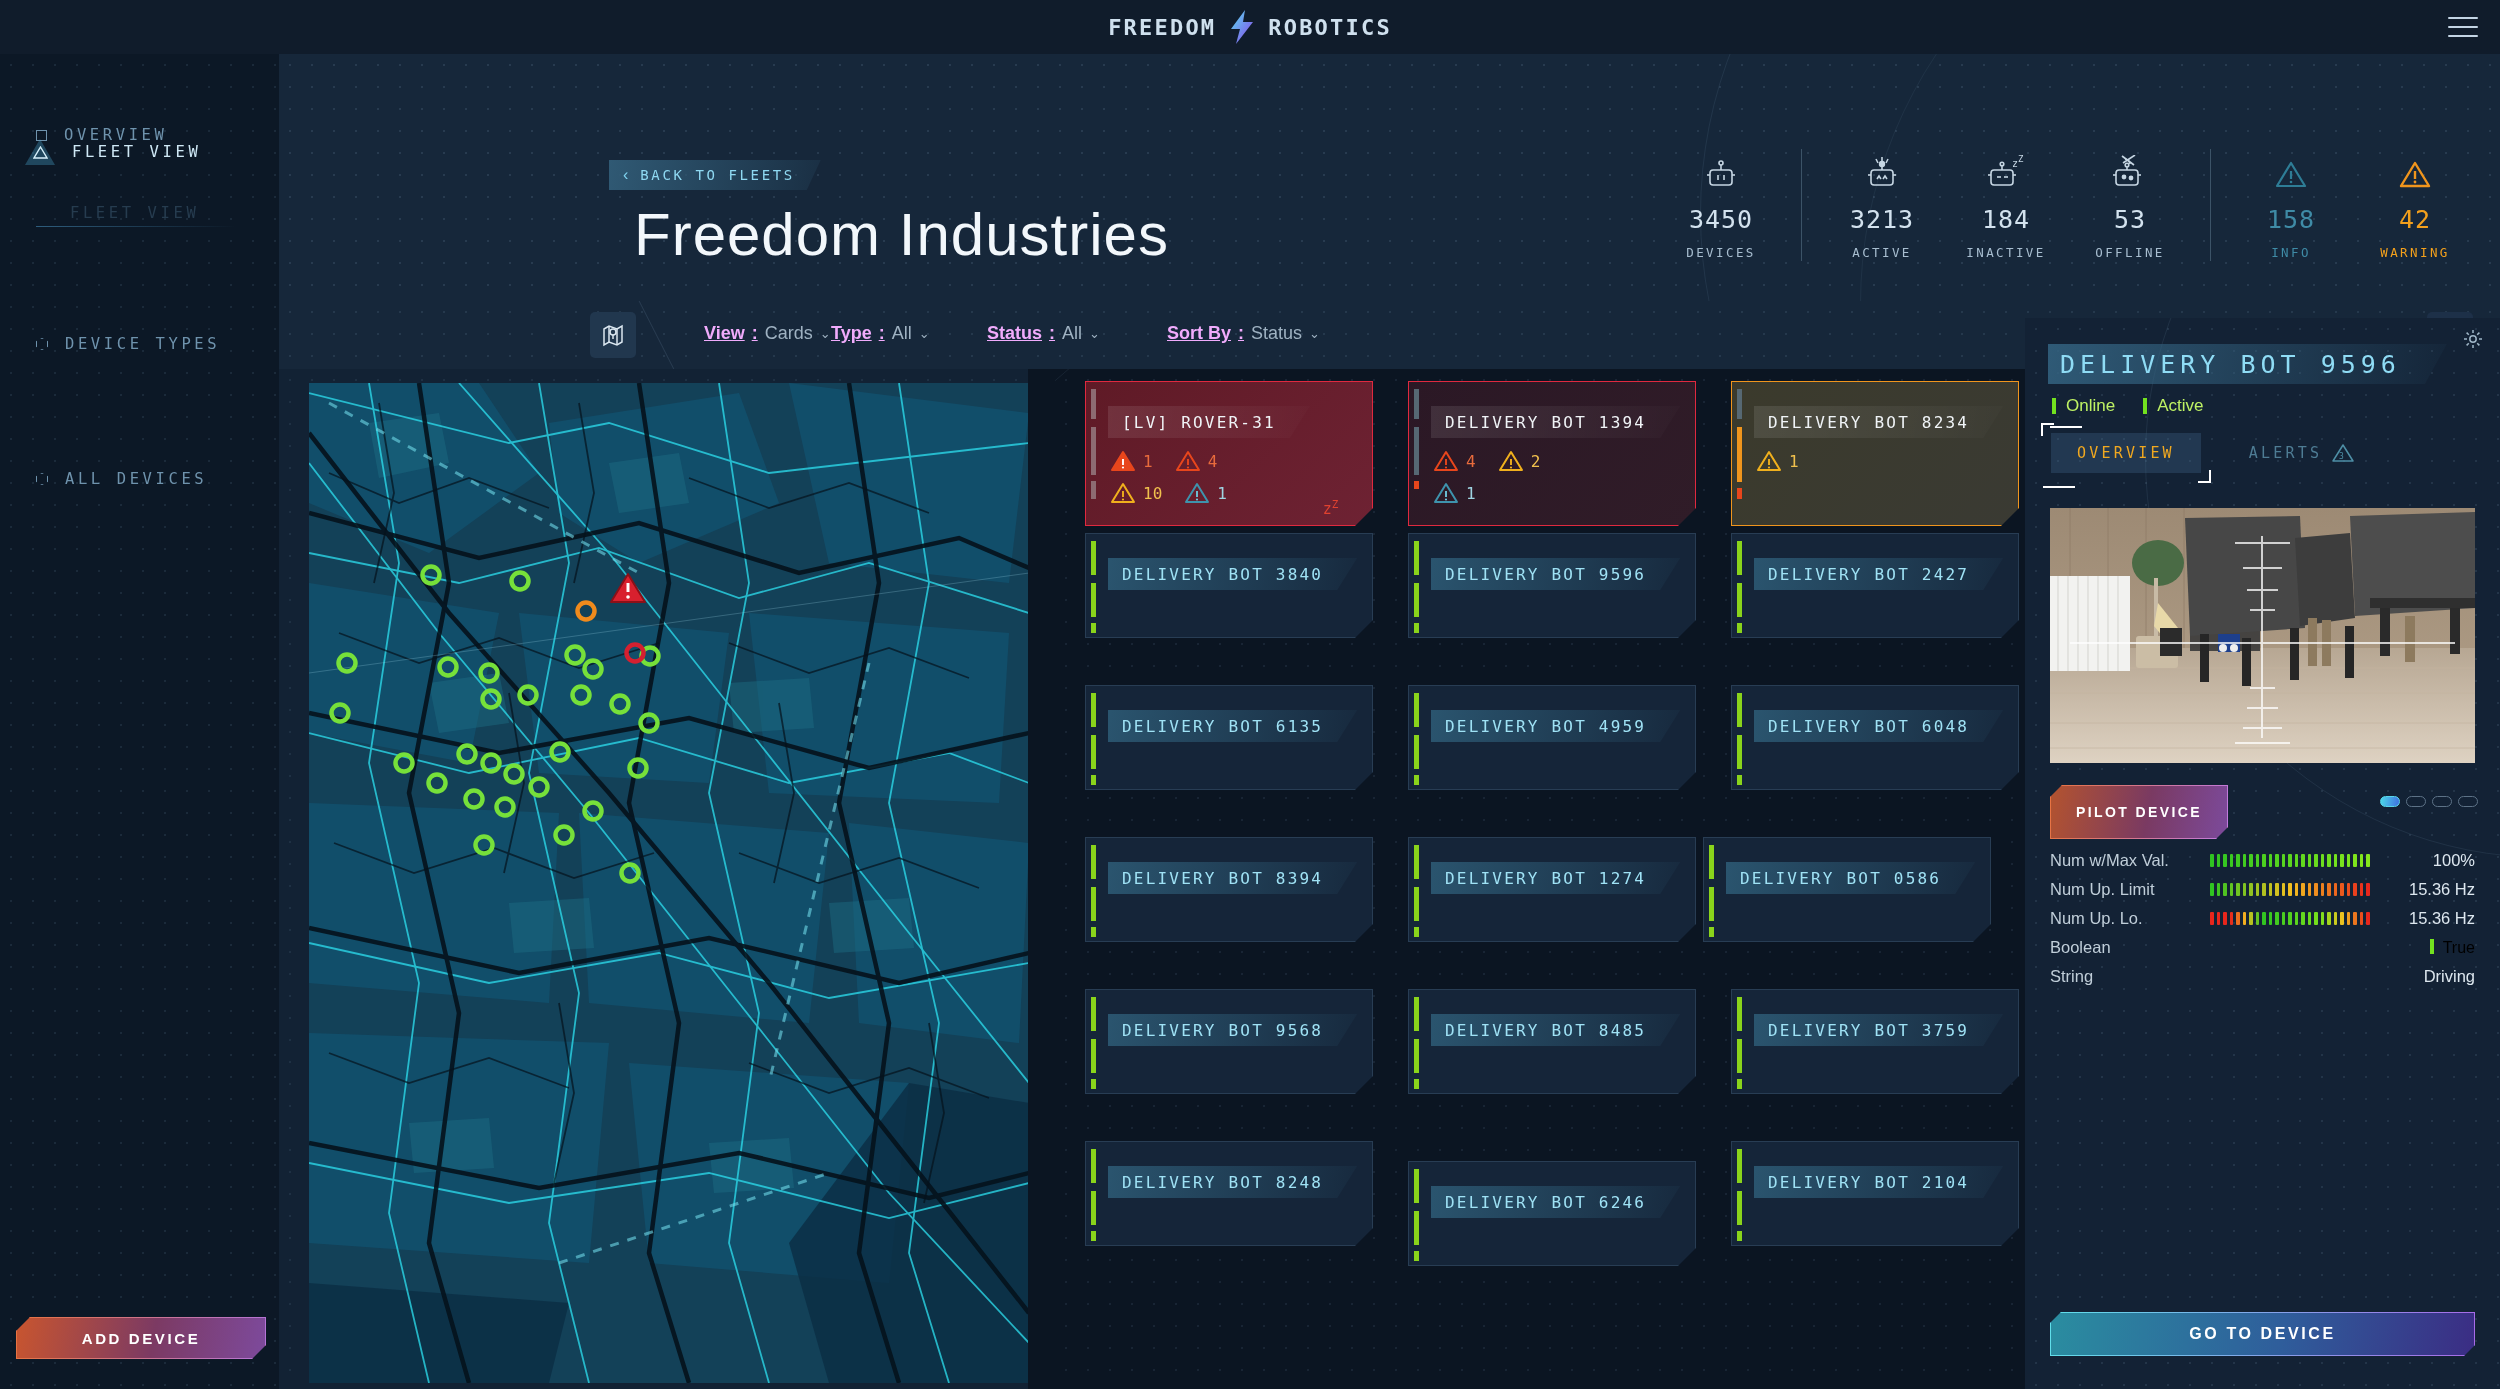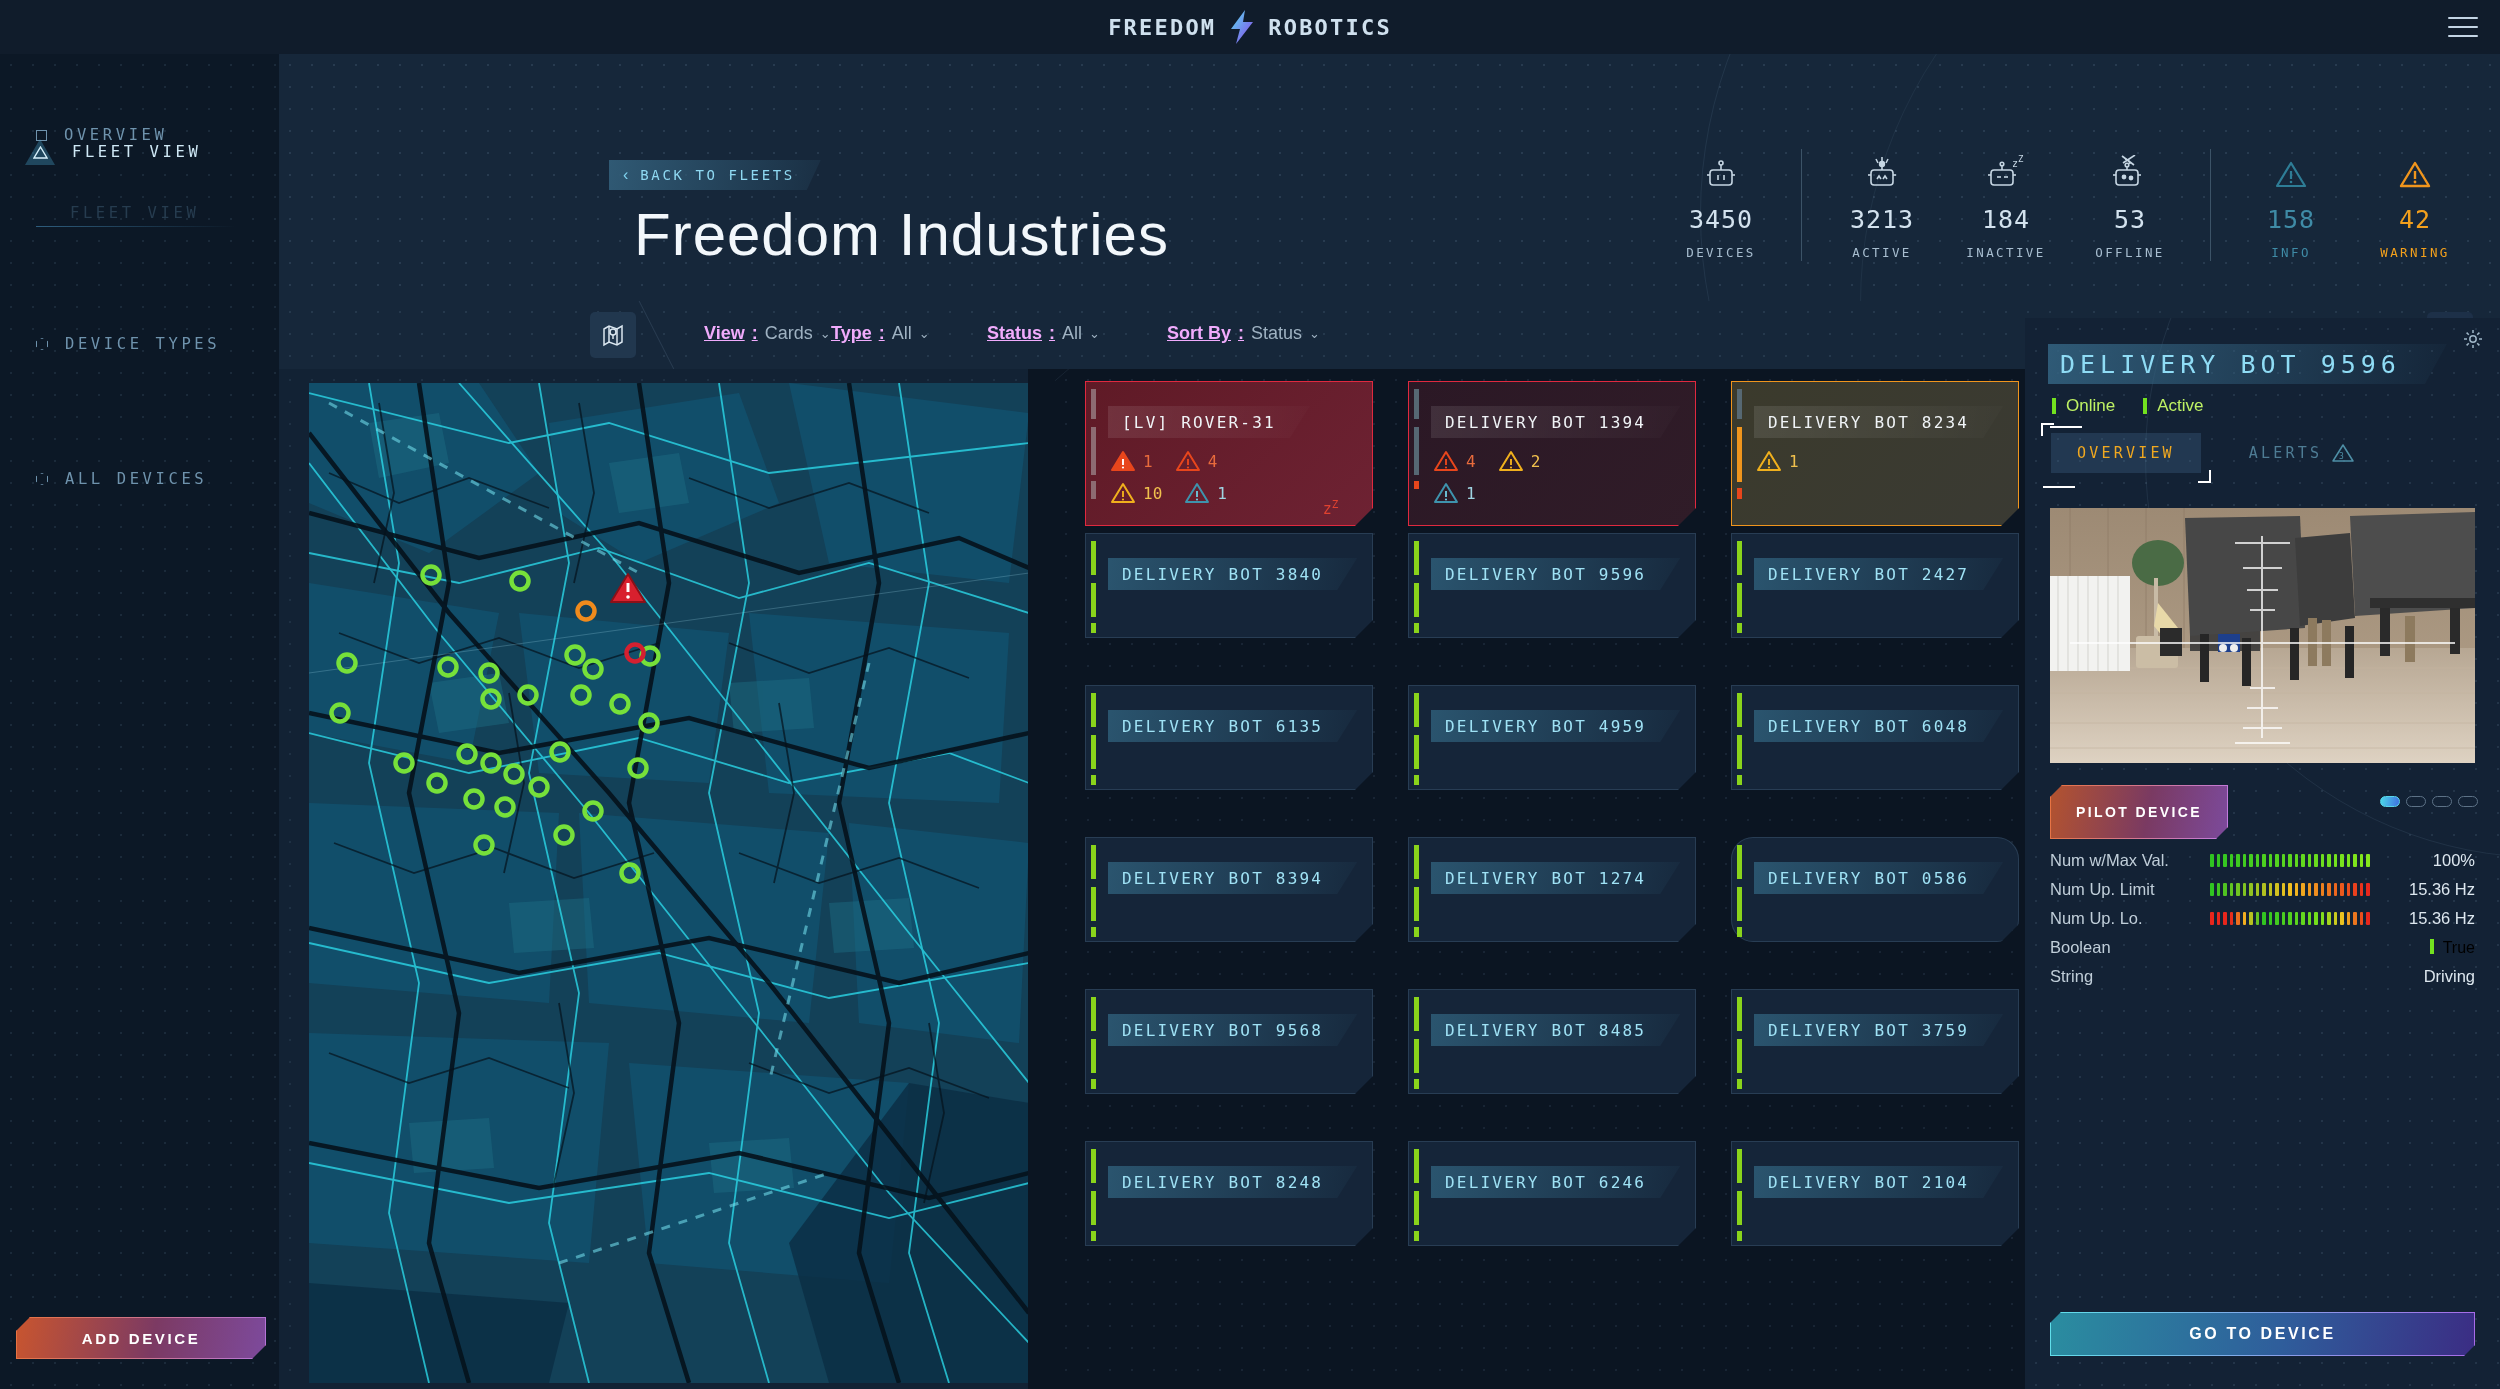--- a/index.html
+++ b/index.html
@@ -722,21 +722,21 @@
     <div class="card norm norm" style="left: 353px; top: 468px;">
       <div class="statusbar">
         <span class="seg" style="top: 0px; height: 34px; background: rgb(138, 212, 27);"></span>
         <span class="seg" style="top: 42px; height: 34px; background: rgb(138, 212, 27);"></span>
         <span class="seg" style="top: 82px; height: 10px; background: rgb(138, 212, 27);"></span>
       </div>
       <div class="namebox">
         <span class="nm">DELIVERY BOT 1274</span>
       </div>
     </div>
-    <div class="card norm norm" style="left: 676px; top: 468px; border-radius: 22px;">
+    <div class="card norm norm" style="left: 648px; top: 468px;">
       <div class="statusbar">
         <span class="seg" style="top: 0px; height: 34px; background: rgb(138, 212, 27);"></span>
         <span class="seg" style="top: 42px; height: 34px; background: rgb(138, 212, 27);"></span>
         <span class="seg" style="top: 82px; height: 10px; background: rgb(138, 212, 27);"></span>
       </div>
       <div class="namebox">
         <span class="nm">DELIVERY BOT 0586</span>
       </div>
     </div>
     <div class="card norm norm" style="left: 30px; top: 620px;">
@@ -772,21 +772,21 @@
     <div class="card norm norm" style="left: 30px; top: 772px;">
       <div class="statusbar">
         <span class="seg" style="top: 0px; height: 34px; background: rgb(138, 212, 27);"></span>
         <span class="seg" style="top: 42px; height: 34px; background: rgb(138, 212, 27);"></span>
         <span class="seg" style="top: 82px; height: 10px; background: rgb(138, 212, 27);"></span>
       </div>
       <div class="namebox">
         <span class="nm">DELIVERY BOT 8248</span>
       </div>
     </div>
-    <div class="card norm norm" style="left: 353px; top: 772px;">
+    <div class="card norm norm" style="left: 353px; top: 792px;">
       <div class="statusbar">
         <span class="seg" style="top: 0px; height: 34px; background: rgb(138, 212, 27);"></span>
         <span class="seg" style="top: 42px; height: 34px; background: rgb(138, 212, 27);"></span>
         <span class="seg" style="top: 82px; height: 10px; background: rgb(138, 212, 27);"></span>
       </div>
       <div class="namebox">
         <span class="nm">DELIVERY BOT 6246</span>
       </div>
     </div>
     <div class="card norm norm" style="left: 676px; top: 772px;">

